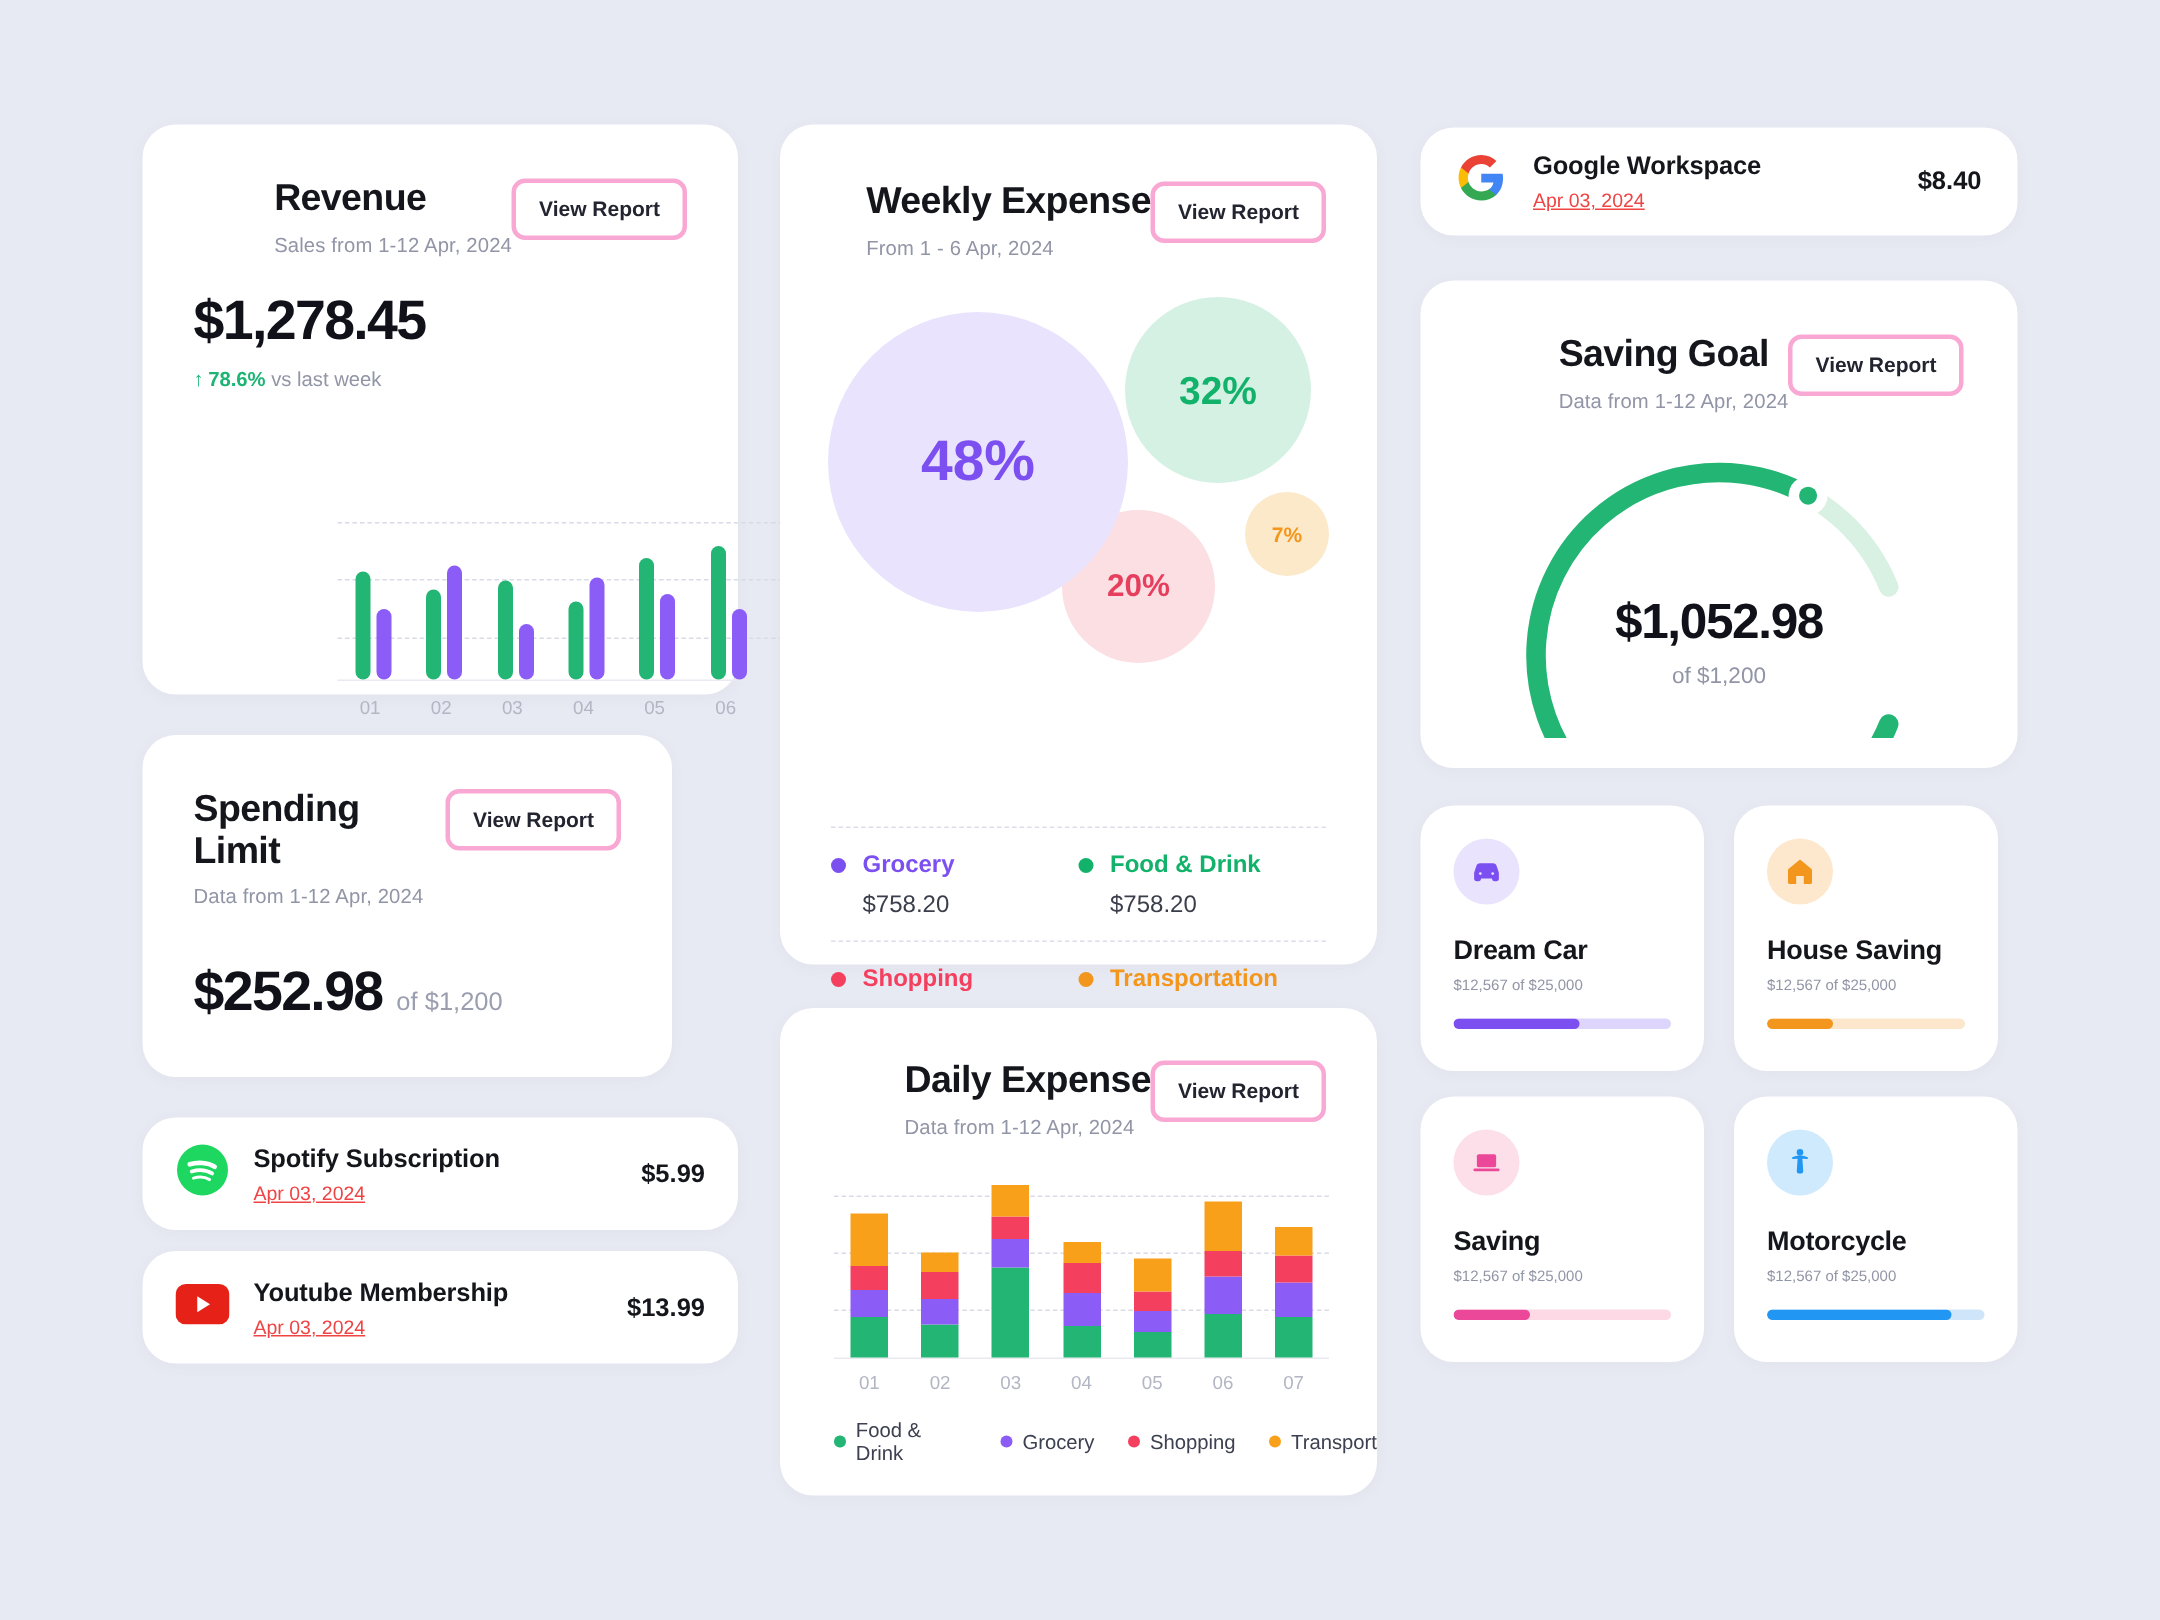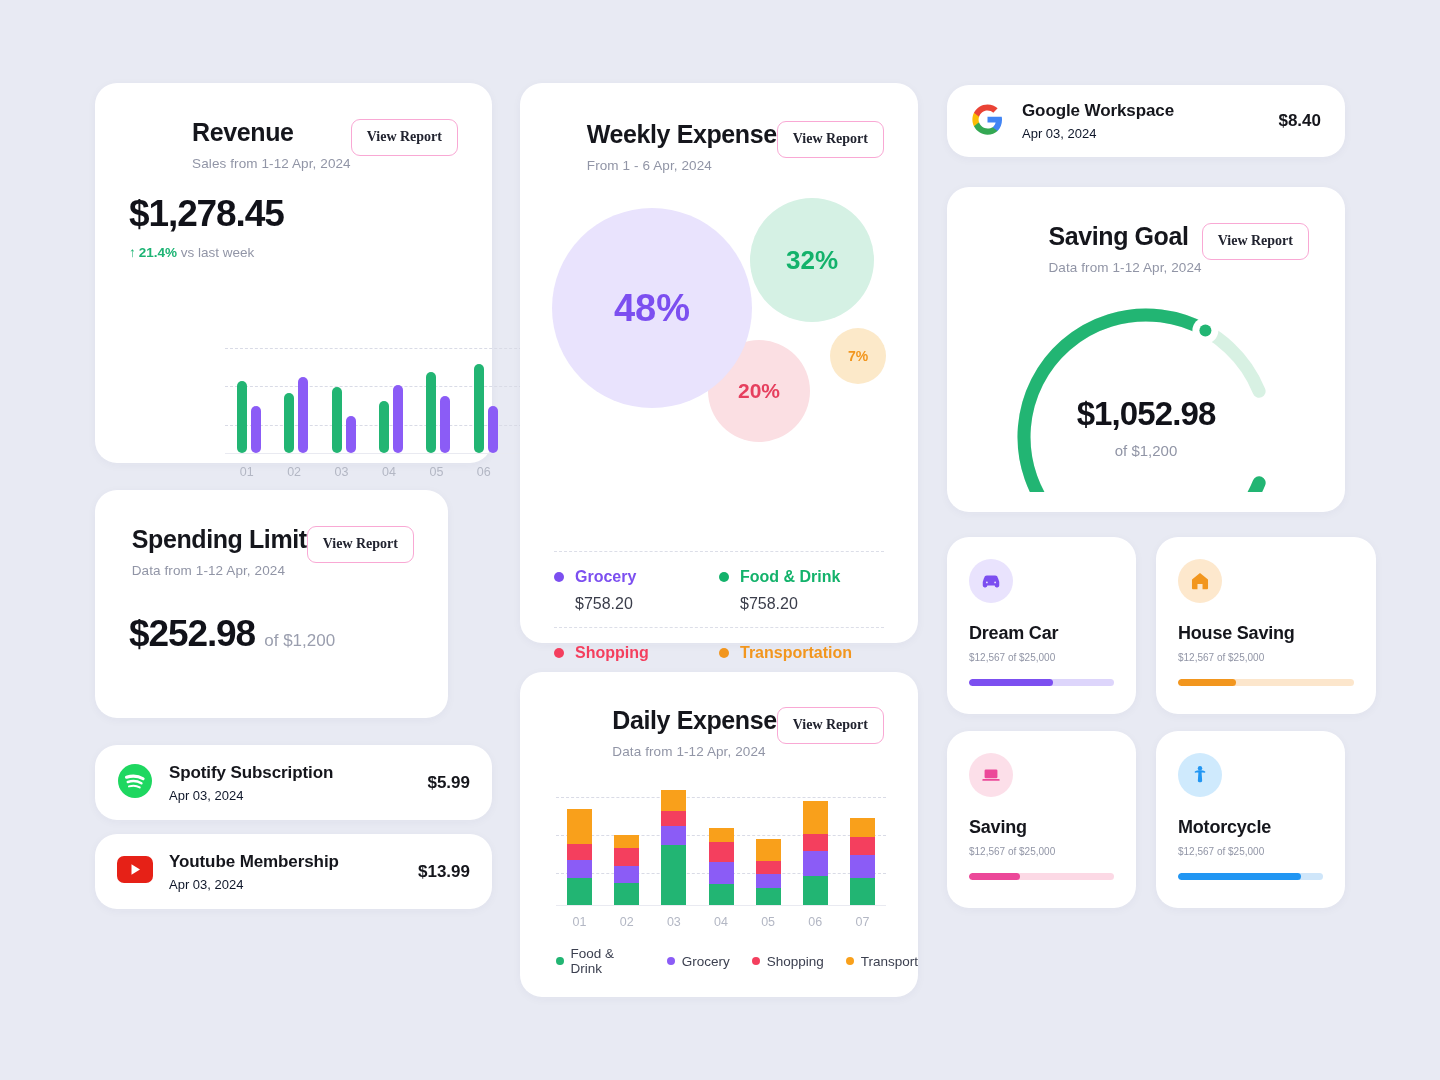--- a/index.html
+++ b/index.html
@@ -22,28 +22,28 @@
   }
   .card-head { display: flex; align-items: flex-start; justify-content: flex-end; }
   .title {
     font-size: 25px; font-weight: 700; color: #15161c; letter-spacing: -0.4px;
     line-height: 1.1;
   }
   .subtitle {
     font-size: 13.5px; color: #9195a6; margin-top: 9px; letter-spacing: 0.1px;
   }
   .vr-btn {
-    border: 1px solid #f9a8d4;
+    border: 3px solid #f9a8d4;
     background: #fff;
     border-radius: 9px;
     padding: 10px 15px 11px;
     font-size: 14px;
     font-weight: 600;
     color: #222430;
-    font-family: Liberation Serif, serif;
+    font-family: Liberation Sans, sans-serif;
     cursor: pointer;
     white-space: nowrap;
     line-height: 1;
   }
   .bignum {
     font-size: 37px; font-weight: 700; color: #111219; letter-spacing: -1.1px;
   }
   .bignum-suffix { font-size: 17px; font-weight: 400; color: #9a9eae; letter-spacing: 0; }
   .delta { margin-top: 10px; font-size: 13.5px; color: #9195a6; }
   .delta b { color: #1db474; font-weight: 700; }
@@ -74,21 +74,21 @@
   .wl-row { display: flex; }
   .wl-cell { width: 50%; }
   .wl-name { display: flex; align-items: center; font-size: 16px; font-weight: 600; }
   .wl-name .dot { width: 10px; height: 10px; margin-right: 11px; }
   .wl-val { font-size: 16px; color: #3a3d4a; margin-top: 9px; margin-left: 21px; }
   .dashed-sep { border-top: 1px dashed #dcdee8; }
 
   
   .row-card { display: flex; align-items: center; }
   .row-title { font-size: 17px; font-weight: 600; color: #15161c; letter-spacing: -0.1px; }
-  .row-date { font-size: 13px; color: #0f172a; margin-top: 5px; }
+  .row-date { font-size: 13px; color: #ef4444; margin-top: 5px; text-decoration: underline; }
   .row-amt { font-size: 17px; font-weight: 700; color: #15161c; margin-left: auto; }
 
   
   .goal-icon {
     width: 44px; height: 44px; border-radius: 50%;
     display: flex; align-items: center; justify-content: center;
   }
   .goal-name { font-size: 18px; font-weight: 700; color: #15161c; letter-spacing: -0.2px; }
   .goal-sub { font-size: 10px; color: #9195a6; margin-top: 8px; }
   .goal-bar { height: 7px; border-radius: 5px; width: 100%; position: relative; overflow: hidden; }
@@ -103,21 +103,21 @@
     <div class="card-head" style="padding:36px 34px 0 34px;">
       <div>
         <div class="title">Revenue</div>
         <div class="subtitle">Sales from 1-12 Apr, 2024</div>
       </div>
       <button class="vr-btn">View Report</button>
     </div>
     <div style="padding:22px 22px 0 34px;">
       <div class="bignum">$1,278.45</div>
       <div class="delta">
-        <span class="arrow">↑</span><b>21.4%</b> <span>vs last week</span>
+        <span class="arrow">↑</span><b>78.6%</b> <span>vs last week</span>
       </div>
     </div>
 
     <div class="chart" id="revenue-chart" style="position:absolute; left:130px; top:265px; width:332px; height:105px;">
         <div class="gridline" style="top: 0px;"></div>
         <div class="gridline" style="top: 38.325px;"></div>
         <div class="gridline" style="top: 76.65px;"></div>
         <div class="axisline" style="top: 105px;"></div>
         <div class="bar" style="background: rgb(34, 181, 115); width: 10px; height: 72.1304px; left: 11.7143px;"></div>
         <div class="bar" style="background: rgb(139, 92, 246); width: 10px; height: 46.5652px; left: 25.7143px;"></div>
@@ -383,21 +383,21 @@
         </svg>
       </div>
       <div class="goal-name" style="margin-top:20px;">Dream Car</div>
       <div class="goal-sub">$12,567 of $25,000</div>
     </div>
     <div class="goal-bar" id="gb0" style="position: absolute; left: 22px; right: 22px; bottom: 28px; width: auto; background: rgb(221, 213, 251);">
         <i style="width: 58%; background: rgb(124, 79, 240);"></i>
       </div>
   </div>
 
-  <div class="card" style="left:1156px; top:537px; width:220px; height:177px;">
+  <div class="card" style="left:1156px; top:537px; width:176px; height:177px;">
     <div style="padding:22px 22px 0 22px;">
       <div class="goal-icon" id="gi1" style="background: rgb(253, 232, 205);">
         <svg width="22" height="22" viewBox="0 0 24 24">
           <path d="M12 3.2 3.6 10.2a1 1 0 0 0-.35.77V20a1 1 0 0 0 1 1h5V15.2h5.5V21h5a1 1 0 0 0 1-1v-9.03a1 1 0 0 0-.35-.77z" fill="#f2961e"></path>
         </svg>
       </div>
       <div class="goal-name" style="margin-top:20px;">House Saving</div>
       <div class="goal-sub">$12,567 of $25,000</div>
     </div>
     <div class="goal-bar" id="gb1" style="position: absolute; left: 22px; right: 22px; bottom: 28px; width: auto; background: rgb(252, 230, 204);">

